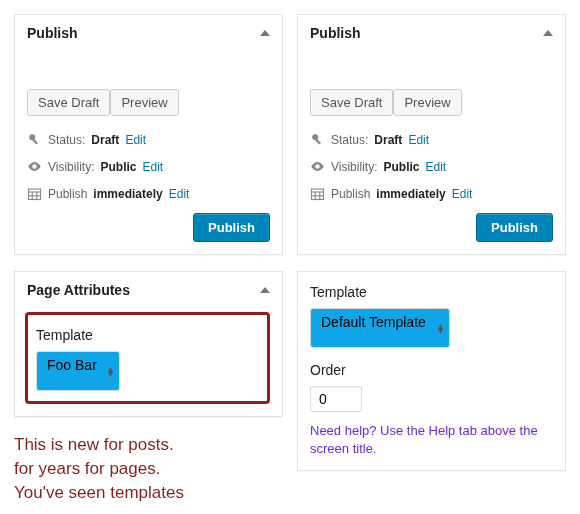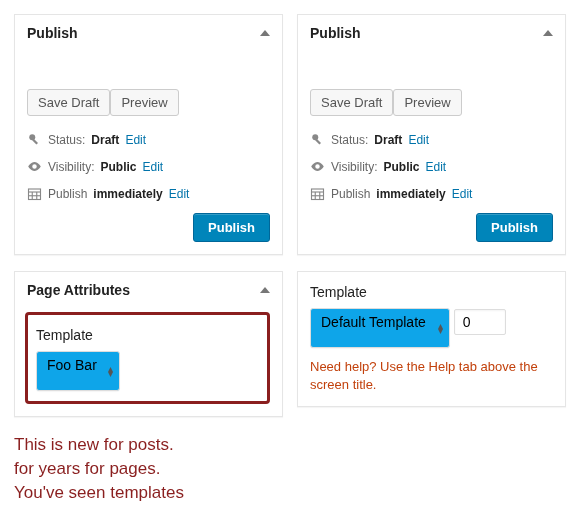--- a/index.html
+++ b/index.html
@@ -120,21 +120,21 @@
     border-radius: 4px;
     padding: 6px 8px 10px;
     margin: -2px 0 0 -2px;
   }
   .annotation {
     color: #8a1f1f;
     font-size: 17px;
     line-height: 1.4;
     margin-top: 2px;
   }
-  .desc { color: #c2410c; font-size: 13px; margin-top: 10px; line-height: 1.4; }
+  .desc { color: #6d28d9; font-size: 13px; margin-top: 10px; line-height: 1.4; }
 </style>
 </head>
 <body>
 
 <div class="cols">
 
   <div class="col">
     <div class="panel">
       <div class="panel-head">
         <span class="panel-title">Publish</span>
@@ -271,18 +271,19 @@
         <div class="field-label">Template</div>
         <div class="select-wrap">
           <select class="sel">
             <option>Default Template</option>
           </select>
           <span class="arrows">
               <span>▴</span>
               <span>▾</span>
             </span>
         </div>
+        <div class="field-label" style="margin-top:14px">Order</div>
         <input class="txt" value="0" style="">
         <div class="desc">Need help? Use the Help tab above the screen title.</div>
       </div>
     </div>
   </div>
 </div>
 
 </body></html>

